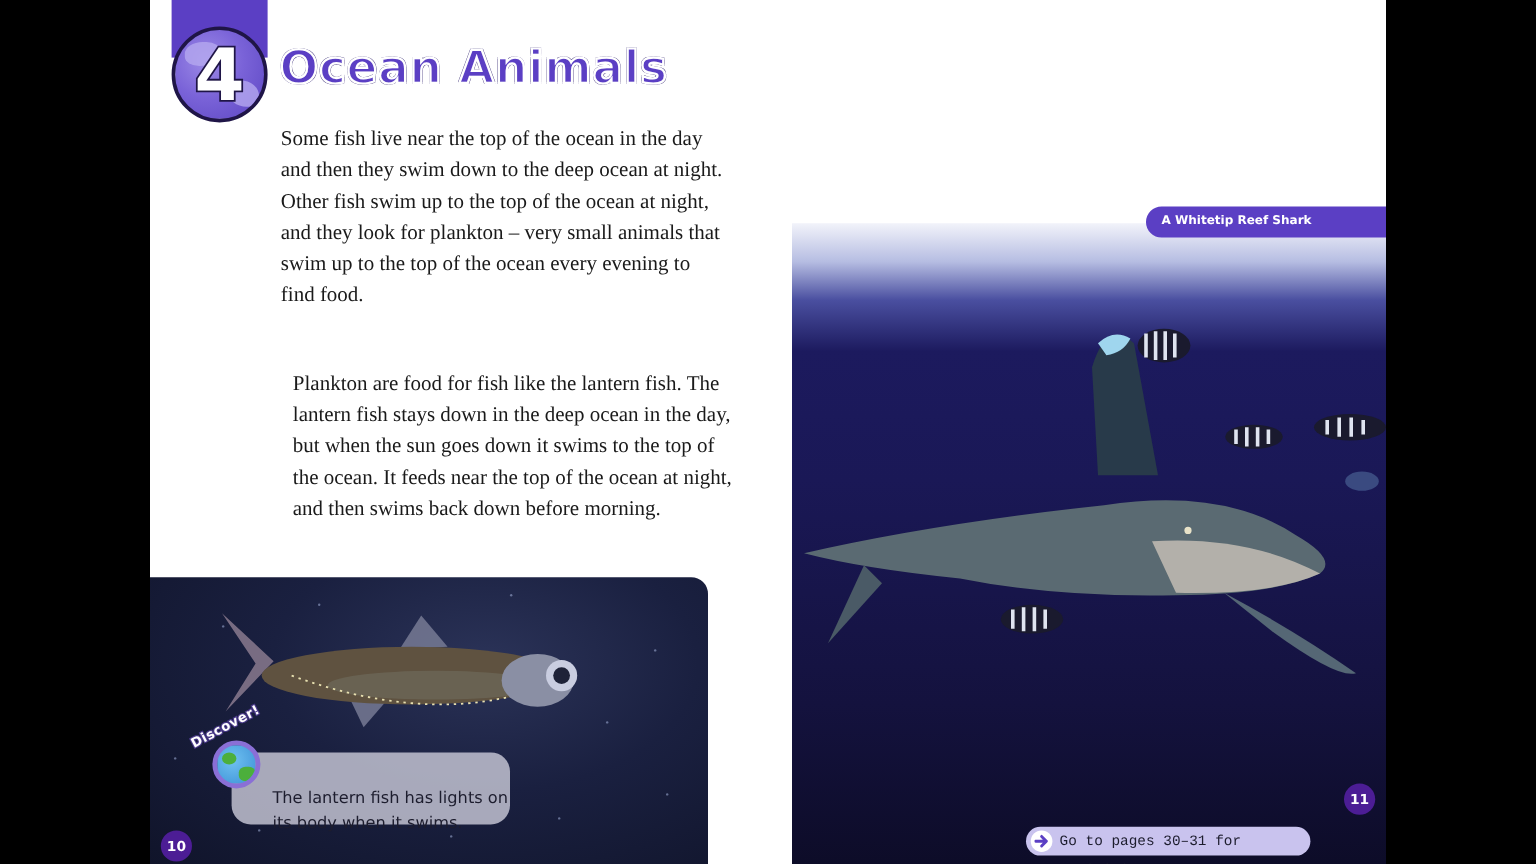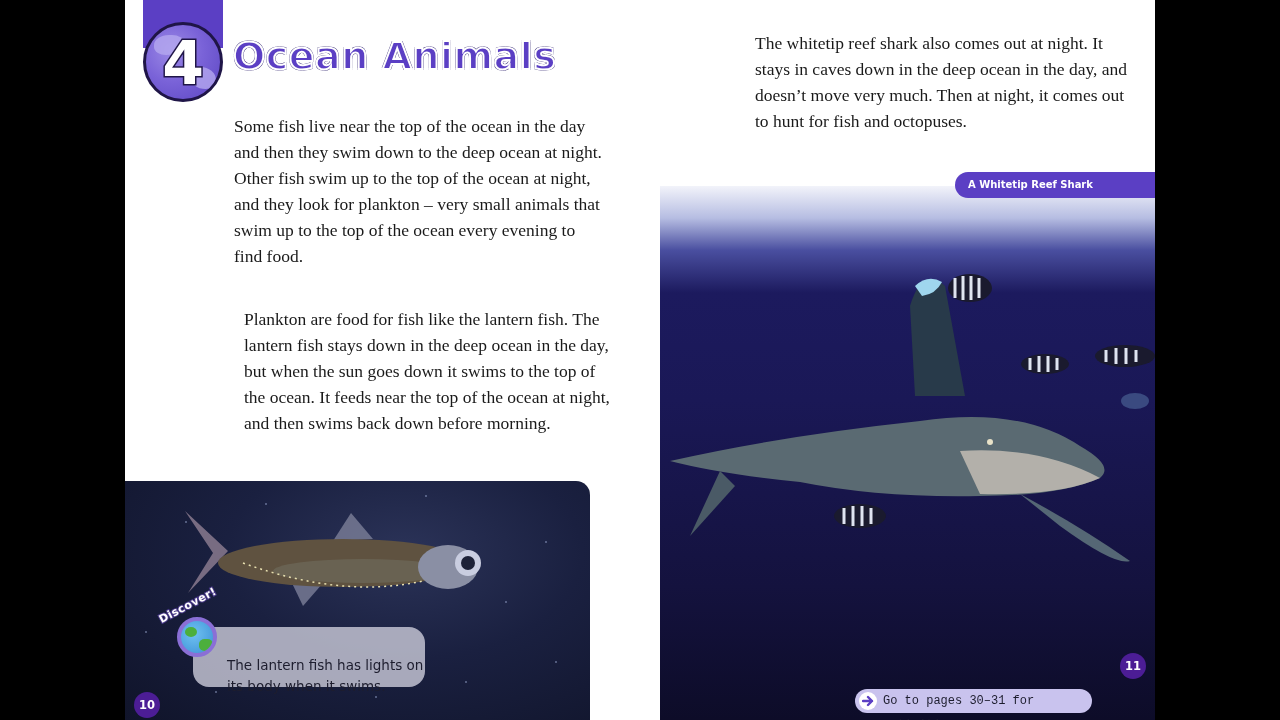--- a/index.html
+++ b/index.html
@@ -15,21 +15,21 @@
       background: radial-gradient(circle at 35% 35%, #9c8ae6 0%, #7a63d8 45%, #5b45c2 100%);
       border: 3px solid #1f1547; overflow: hidden; }
     .chapter-globe .land1 { position: absolute; left: 8px; top: 10px; width: 30px; height: 20px; border-radius: 50% 40% 60% 40%; background: #b4a8ef; opacity: .8; }
     .chapter-globe .land2 { position: absolute; left: 44px; top: 42px; width: 26px; height: 22px; border-radius: 40% 60% 40% 60%; background: #b4a8ef; opacity: .8; }
     .chapter-num { position: absolute; left: 0; top: 2px; width: 74px; text-align: center; font-family: "DejaVu Sans", sans-serif; font-weight: bold; font-size: 60px; color: #fff; line-height: 72px;
       -webkit-text-stroke: 3px #1f1547; paint-order: stroke fill; }
     .chapter-title { position: absolute; left: 108px; top: 34px; font-family: "DejaVu Sans", sans-serif; font-weight: bold; font-size: 38px; color: #5b3fc4; letter-spacing: 0.5px;
       -webkit-text-stroke: 2px #ffffff; text-shadow: 0 0 0 #2a1d6b, 1px 1px 0 #2a1d6b, -1px -1px 0 #2a1d6b, 1px -1px 0 #2a1d6b, -1px 1px 0 #2a1d6b; text-align: right; }
 
     .body-text { font-family: "Liberation Serif", serif; font-size: 17.5px; line-height: 26px; color: #1a1a1a; }
-    .para1 { position: absolute; left: 109px; top: 113px; width: 370px; }
+    .para1 { position: absolute; left: 109px; top: 102px; width: 370px; }
     .para2 { position: absolute; left: 119px; top: 306px; width: 370px; }
 
     .lantern-photo { position: absolute; left: 0; top: 481px; width: 465px; height: 239px; border-top-right-radius: 14px;
       background: radial-gradient(ellipse at 60% 30%, #2b3358 0%, #1a2040 45%, #10142a 100%); overflow: hidden; }
     .speck { position: absolute; width: 2px; height: 2px; border-radius: 50%; background: #9aa6cf; opacity: .6; }
     .fish { position: absolute; left: 48px; top: 20px; width: 320px; height: 110px; }
 
     .discover-bubble { position: absolute; left: 68px; top: 146px; width: 232px; height: 60px; border-radius: 16px; background: rgba(200,200,215,0.82); }
     .discover-text { position: absolute; left: 34px; top: 8px; font-family: "DejaVu Sans", sans-serif; font-size: 13.5px; line-height: 21px; color: #1d1d2e; margin-top: 20px; }
     .discover-badge { position: absolute; left: 38px; top: 122px; width: 62px; height: 52px; }
@@ -105,21 +105,20 @@
             <div class="g2"></div>
         </div>
         <div class="discover-label">Discover!</div>
       </div>
     </div>
 
     <div class="page-num page-num-left">10</div>
   </div>
 
   <div class="page-right">
-    <p class="body-text para3">The whitetip reef shark also comes out at night. It stays in caves down in the deep ocean in the day, and doesn’t move very much. Then at night, it comes out to hunt for fish and octopuses.</p>
 
     <div class="shark-photo">
       <svg class="shark" viewBox="0 0 495 330">
         <path d="M250 60 Q262 20 285 40 L305 150 L255 150 Z" fill="#283a4a"></path>
         <path d="M255 40 Q268 28 282 36 Q276 48 262 50 Z" fill="#9fd6ee"></path>
         <path d="M10 215 Q120 190 260 175 Q360 160 420 200 Q455 220 440 232 Q400 250 320 250 Q220 252 140 236 Q60 228 10 215 Z" fill="#5a6a72"></path>
         <path d="M300 205 Q380 200 440 232 Q400 250 320 248 Z" fill="#c9c2b8" opacity="0.8"></path>
         <path d="M60 225 L30 290 L75 240 Z" fill="#4a5a66"></path>
         <path d="M360 248 Q420 280 470 315 Q455 320 400 280 Z" fill="#556775"></path>
         <circle cx="330" cy="196" r="3" fill="#e8e2c8"></circle>

